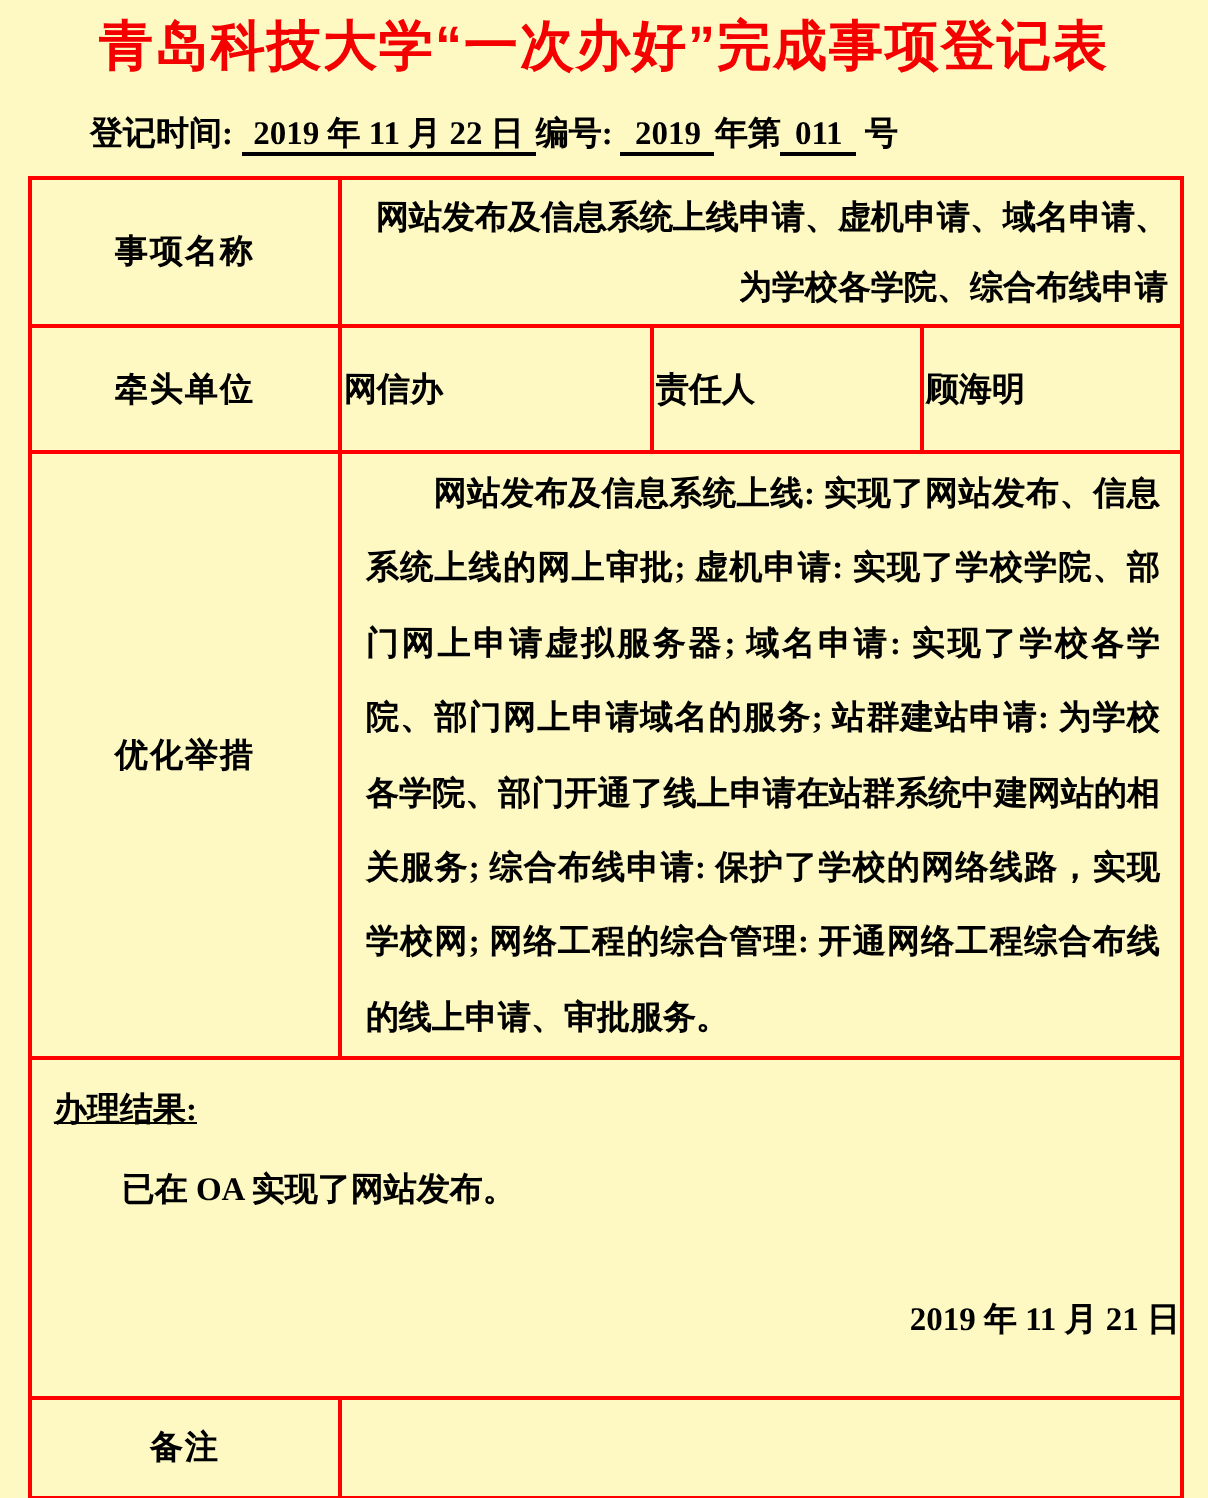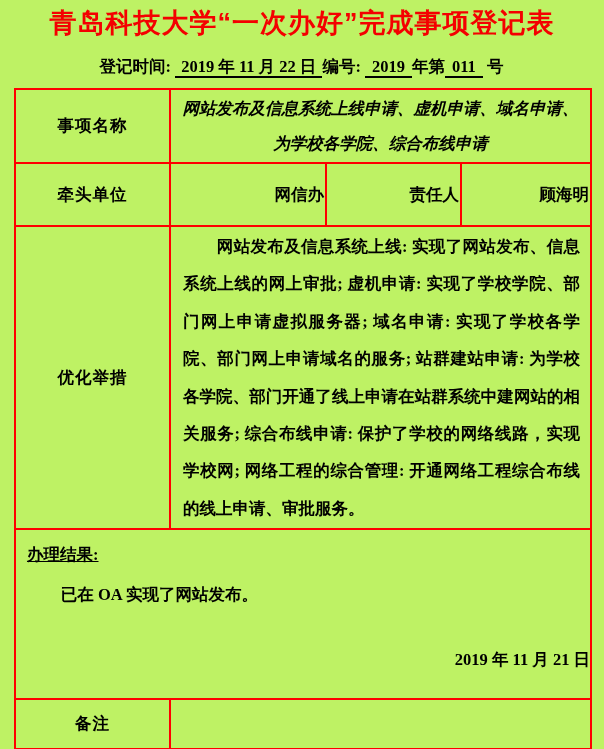--- a/index.html
+++ b/index.html
@@ -7,35 +7,35 @@
     --border:#ff0000;
     --ink:#000000;
   }
   html,body{margin:0;padding:0;background:#ffffff;}
   body{
     width:604px;height:749px;
     font-family:"Liberation Serif","DejaVu Serif",serif;
     color:var(--ink);
     font-weight:bold;
   }
-  .page{position:relative;width:604px;height:749px;background:#bef264;overflow:hidden;}
+  .page{position:relative;width:604px;height:749px;background:#fef9c3;overflow:hidden;}
 
   
   .title{
     position:absolute;top:5px;left:0;width:100%;
     margin:0;text-align:center;
     color:var(--red);
     font-size:27px;font-weight:bold;letter-spacing:1px;
     font-family:"Liberation Sans","DejaVu Sans",sans-serif;
   }
 
   
   .meta{
     position:absolute;top:56px;left:45px;right:46px;
-    display:flex;justify-content:center;align-items:baseline;
+    display:flex;justify-content:flex-start;align-items:baseline;
     font-size:16.5px;white-space:nowrap;
   }
   .u{border-bottom:2px solid var(--ink);padding:0 6px;}
   .u-num{border-bottom:2px solid var(--ink);padding:0 7px;}
 
   
   table.form{
     position:absolute;left:14px;top:88px;
     width:576px;border-collapse:collapse;table-layout:fixed;
   }
@@ -44,22 +44,22 @@
     font-size:16.5px;font-weight:bold;color:var(--ink);
     overflow:hidden;
   }
   tr.r1{height:74px;}
   tr.r2{height:63px;}
   tr.r3{height:303px;}
   tr.r4{height:170px;}
   tr.r5{height:50px;}
 
   td.label-cell{text-align:center;vertical-align:middle;letter-spacing:1px;margin-left:40px;}
-  td.name-cell{text-align:center;vertical-align:middle;line-height:35px;padding:0 6px;font-style:italic;}
-  td.plain-center{text-align:right;vertical-align:middle;}
+  td.name-cell{text-align:right;vertical-align:middle;line-height:35px;padding:0 6px;}
+  td.plain-center{text-align:left;vertical-align:middle;}
 
   td.measures-cell{vertical-align:middle;padding:0 10px 0 12px;margin-left:43px;}
   .measures-text{
     text-align:justify;text-justify:inter-character;
     text-indent:2.05em;line-height:37.4px;
   }
 
   td.result-cell{vertical-align:top;padding:10px 16px 0 11px;position:relative;}
   .result-label{line-height:30px;text-decoration:underline;}
   .result-text{text-indent:2.05em;margin-top:10px;line-height:30px;}

